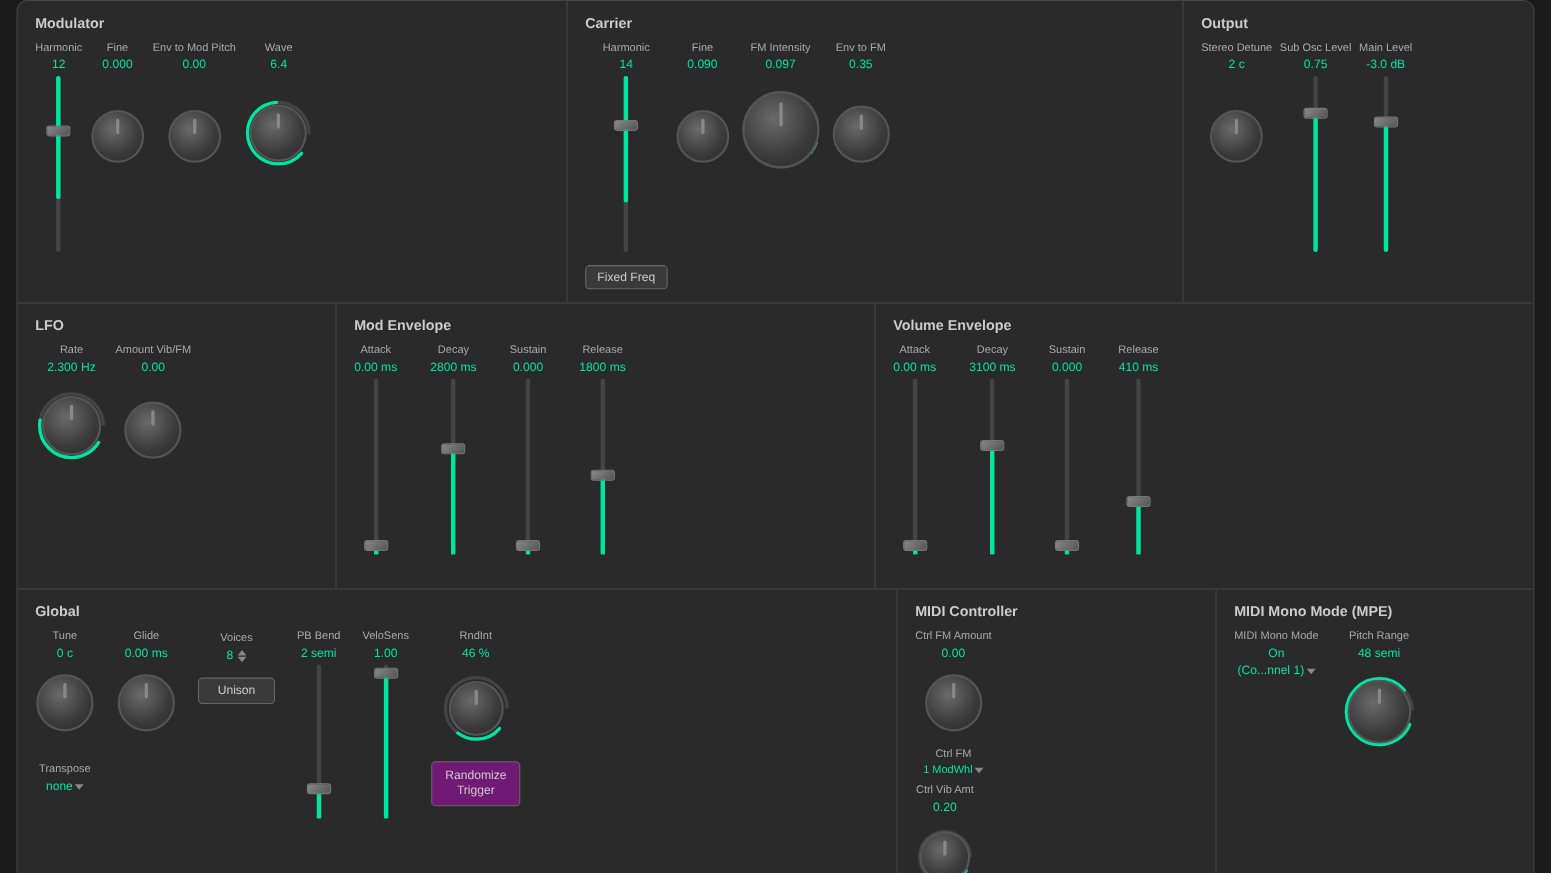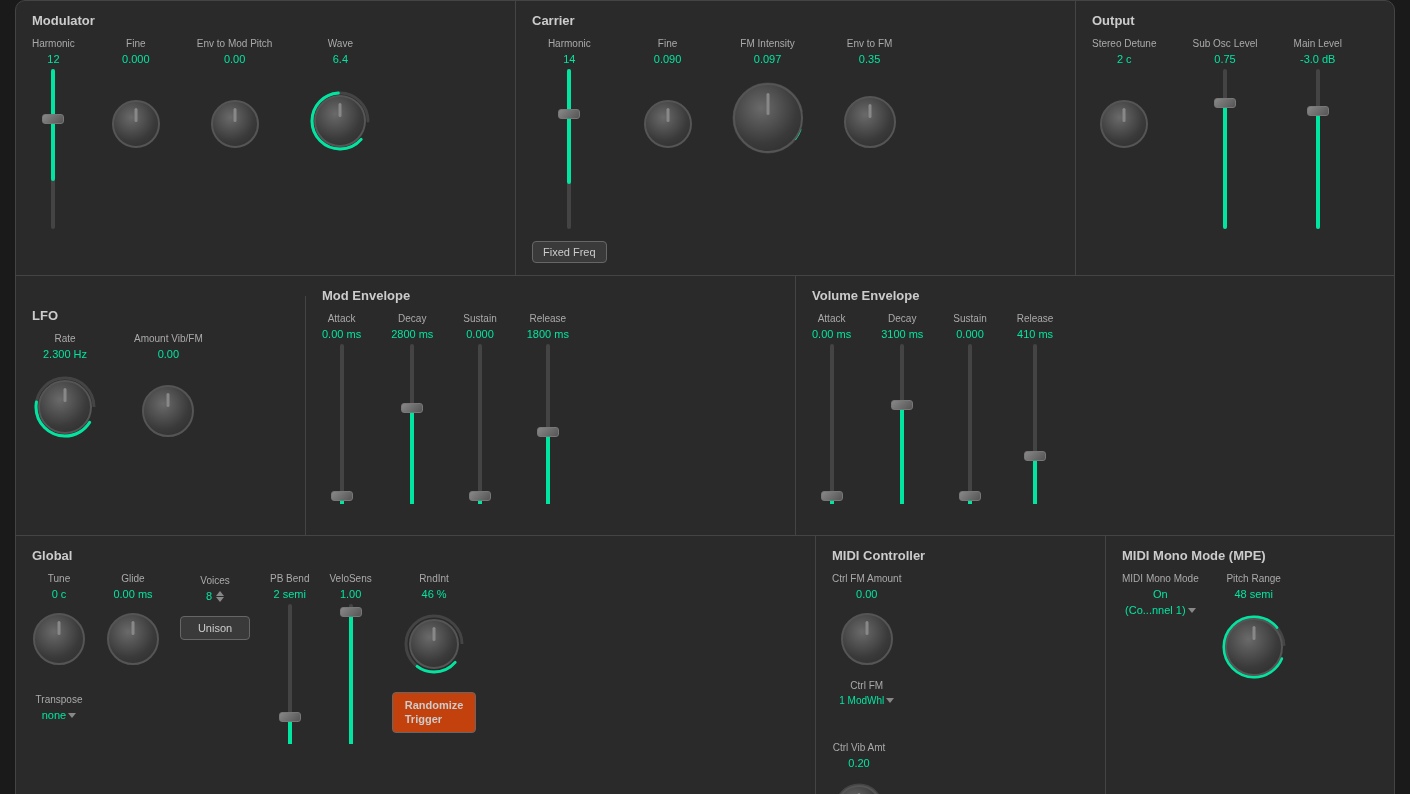--- a/index.html
+++ b/index.html
@@ -31,21 +31,21 @@
     .panel:last-child { border-right: none; }
     .panel-title {
       color: #ccc;
       font-size: 13px;
       font-weight: 600;
       margin-bottom: 10px;
     }
     .panel-content {
       display: flex;
       align-items: flex-start;
-      gap: 36px;
+      gap: 7px;
     }
     .control-group {
       display: flex;
       flex-direction: column;
       align-items: center;
       gap: 4px;
     }
     .control-label {
       color: #aaa;
       font-size: 10px;
@@ -99,21 +99,21 @@
       transform: translateX(-50%);
       cursor: pointer;
     }
     
     .row1 { min-height: 260px; }
     .modulator-panel { flex: 0 0 500px; }
     .carrier-panel { flex: 0 0 560px; }
     .output-panel { flex: 1; }
     
     .row2 { min-height: 260px; }
-    .lfo-panel { flex: 0 0 290px; margin-top: 20px; }
+    .lfo-panel { flex: 0 0 290px; }
     .mod-env-panel { flex: 0 0 490px; }
     .vol-env-panel { flex: 1; }
     
     .row3 { min-height: 200px; }
     .global-panel { flex: 0 0 800px; }
     .midi-ctrl-panel { flex: 0 0 290px; }
     .midi-mono-panel { flex: 1; }
 
     
     .harm-slider {
@@ -183,30 +183,29 @@
       cursor: pointer;
     }
     .dropdown-arrow {
       width: 0; height: 0;
       border-left: 4px solid transparent;
       border-right: 4px solid transparent;
       border-top: 5px solid #888;
     }
 
     .randomize-btn {
-      background: #c2410c;
+      background: #701a75;
       border: 1px solid #666;
       border-radius: 4px;
       color: #ccc;
       font-size: 11px;
       padding: 5px 12px;
       cursor: pointer;
-      text-align: left;
+      text-align: center;
       line-height: 1.3;
-      font-weight: bold;
     }
 
     .fixed-freq-btn {
       background: #3a3a3a;
       border: 1px solid #666;
       border-radius: 4px;
       color: #ccc;
       font-size: 11px;
       padding: 4px 10px;
       cursor: pointer;

